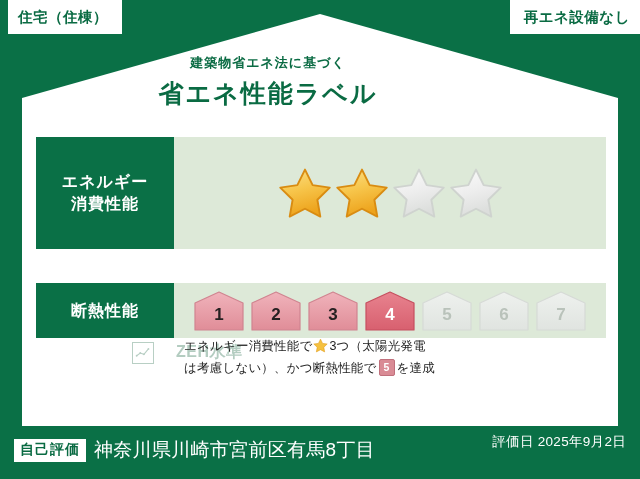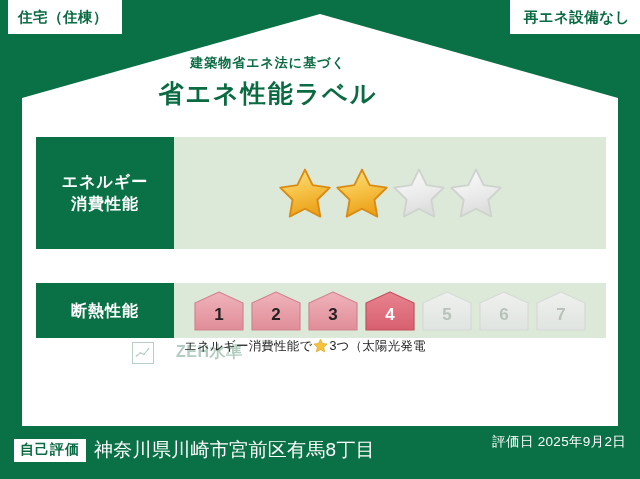--- a/index.html
+++ b/index.html
@@ -431,20 +431,23 @@
         </svg>
       </span>
       <span class="zeh-text">ZEH水準</span>
     </div>
     <div class="zeh-desc">
       <div>
         <span>エネルギー消費性能で</span><span class="inline-star"><svg viewBox="0 0 24 24" width="15" height="15" aria-hidden="true">
               <polygon points="12,1.8 15.3,8.6 22.7,9.6 17.3,14.8 18.6,22.2 12,18.7 5.4,22.2 6.7,14.8 1.3,9.6 8.7,8.6" fill="#f5c13f" stroke="#e09a17" stroke-width="0.9"></polygon>
             </svg></span><span>3つ（太陽光発電</span>
       </div>
+      <div>
+        <span>は考慮しない）、かつ断熱性能で</span><span class="inline-chip">5</span><span>を達成</span>
+      </div>
     </div>
   </div>
 
   <div class="footer">
     <div class="footer-left">
       <span class="self-eval">自己評価</span>
       <span class="address">神奈川県川崎市宮前区有馬8丁目</span>
     </div>
     <div class="footer-right">
       <div class="eval-date">評価日 2025年9月2日</div>

